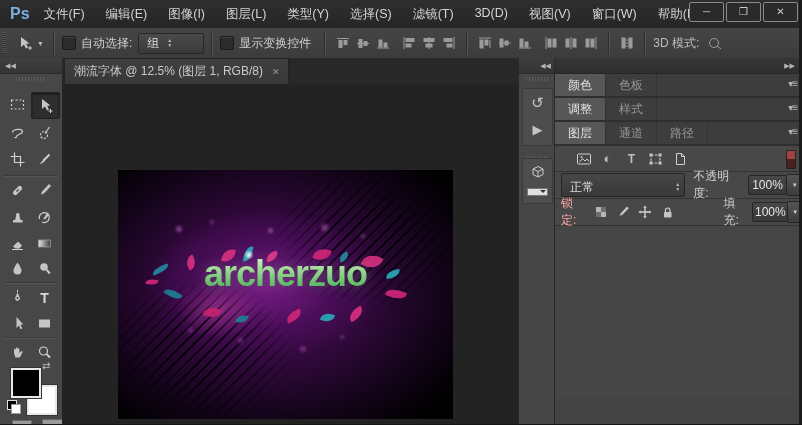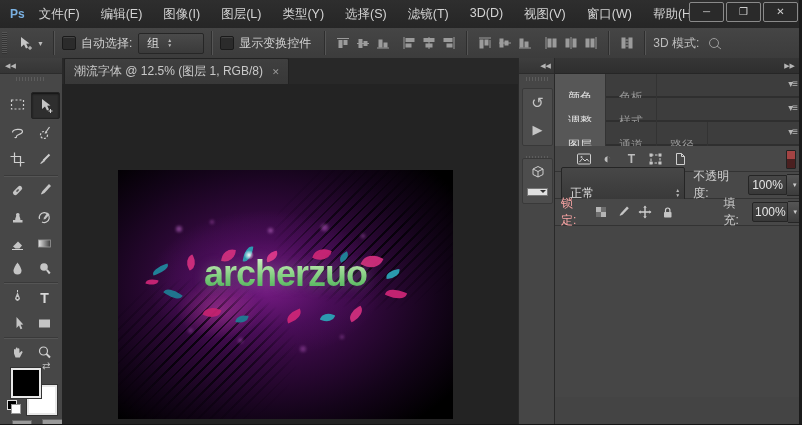--- a/index.html
+++ b/index.html
@@ -3,21 +3,21 @@
 <meta charset="utf-8">
 <style>
   html,body{margin:0;padding:0;background:#1a1a1a;}
   #app{position:relative;width:802px;height:425px;overflow:hidden;
        font-family:"Liberation Sans","DejaVu Sans",sans-serif;
        background:#2b2b2b;color:#ccc;font-size:12px;}
   .abs{position:absolute;}
   
   .titlebar{left:0;top:0;width:802px;height:28px;background:linear-gradient(#2e2e2e,#262626);
             border-bottom:1px solid #1c1c1c;display:flex;align-items:center;}
-  .ps-logo{color:#7ab0e0;font-weight:bold;font-size:12px;margin:0 14px 0 10px;letter-spacing:0;}
+  .ps-logo{color:#7ab0e0;font-weight:bold;font-size:16px;margin:0 14px 0 10px;letter-spacing:0;}
   .menus{display:flex;gap:21px;}
   .menu-item{color:#d4d4d4;font-size:12.5px;cursor:default;}
   .win-btns{position:absolute;right:4px;top:2px;display:flex;gap:2px;}
   .win-btn{width:33px;height:18px;border:1px solid #8a8a8a;border-radius:2px;background:#2a2a2a;
            color:#cfcfcf;font-size:10px;line-height:17px;text-align:center;}
   
   .optionsbar{left:0;top:28px;width:802px;height:30px;background:linear-gradient(#454545,#3c3c3c);
               border-bottom:1px solid #282828;display:flex;align-items:center;}
   .grip{width:5px;height:22px;margin-left:2px;background-image:repeating-linear-gradient(#555 0 1px,#333 1px 2px);}
   .vsep{width:1px;height:24px;background:#2e2e2e;border-right:1px solid #555;margin:0 7px;}
@@ -82,21 +82,21 @@
           color:#b5b5b5;font-size:7px;text-align:right;padding-right:4px;line-height:15px;}
   .md-group{position:absolute;left:3px;width:29px;border:1px solid #393939;background:#4d4d4d;border-radius:2px;}
   .md-ic{height:27px;display:flex;align-items:center;justify-content:center;color:#c5c5c5;font-size:15px;}
   .md-bar{margin:2px 4px 4px;height:6px;background:#e0e0e0;border:1px solid #777;position:relative;}
   .md-bar:after{content:"";position:absolute;right:1px;top:1px;border:3px solid transparent;border-top-color:#333;}
   
   .dock{left:554px;top:58px;width:248px;height:367px;background:#444;border-left:1px solid #292929;}
   .dk-top{height:15px;background:linear-gradient(#363636,#2e2e2e);border-bottom:1px solid #262626;
           color:#b5b5b5;font-size:7px;text-align:right;padding-right:8px;line-height:15px;}
   .tabrow{position:relative;height:22px;background:#3d3d3d;border-bottom:2px solid #2f2f2f;display:flex;align-items:stretch;}
-  .ptab{padding:12px 13px;line-height:22px;color:#969696;border-right:1px solid #333;}
+  .ptab{padding:0 13px;line-height:22px;color:#969696;border-right:1px solid #333;}
   .ptab.on{background:#575757;color:#e0e0e0;}
   .flyout{position:absolute;right:6px;top:5px;color:#b5b5b5;font-size:10px;line-height:10px;letter-spacing:-1px;}
   .lrow{position:relative;display:flex;align-items:center;}
   .filter-row{height:25px;background:#484848;border-bottom:1px solid #333;padding-left:6px;}
   .blend-row{height:26px;background:#484848;border-bottom:1px solid #333;padding-left:6px;}
   .lock-row{height:26px;background:#484848;border-bottom:1px solid #333;padding-left:6px;}
   .fld{height:18px;background:linear-gradient(#474747,#383838);border:1px solid #252525;border-radius:2px;
        display:flex;align-items:center;color:#ddd;}
   .valbox{width:38px;height:18px;background:linear-gradient(#474747,#383838);border:1px solid #252525;
           border-radius:2px 0 0 2px;display:flex;align-items:center;justify-content:center;color:#e5e5e5;}
@@ -527,21 +527,21 @@
       <div class="lyr-ic">
         <svg width="14" height="14">
             <path class="st" style="stroke-width:1" d="M3.5 1.5 h5 l3 3 V12.5 H3.5 Z"></path>
             <path class="st" style="stroke-width:1" d="M8.5 1.5 v3 h3"></path>
           </svg>
       </div>
       <div class="ftoggle"></div>
     </div>
 
     <div class="lrow blend-row">
-      <div class="fld" style="width:112px;padding:16px 4px 0 8px">
+      <div class="fld" style="width:112px;padding:4px 4px 0 8px">
         <span>正常</span>
         <span class="spin" style="margin-left:auto">
             <span>▲</span>
             <span>▼</span>
           </span>
       </div>
       <span style="margin-left:8px;color:#cfcfcf">不透明度:</span>
       <div class="valbox" style="margin-left:4px">100%</div>
       <div class="valarrow">▼</div>
     </div>

